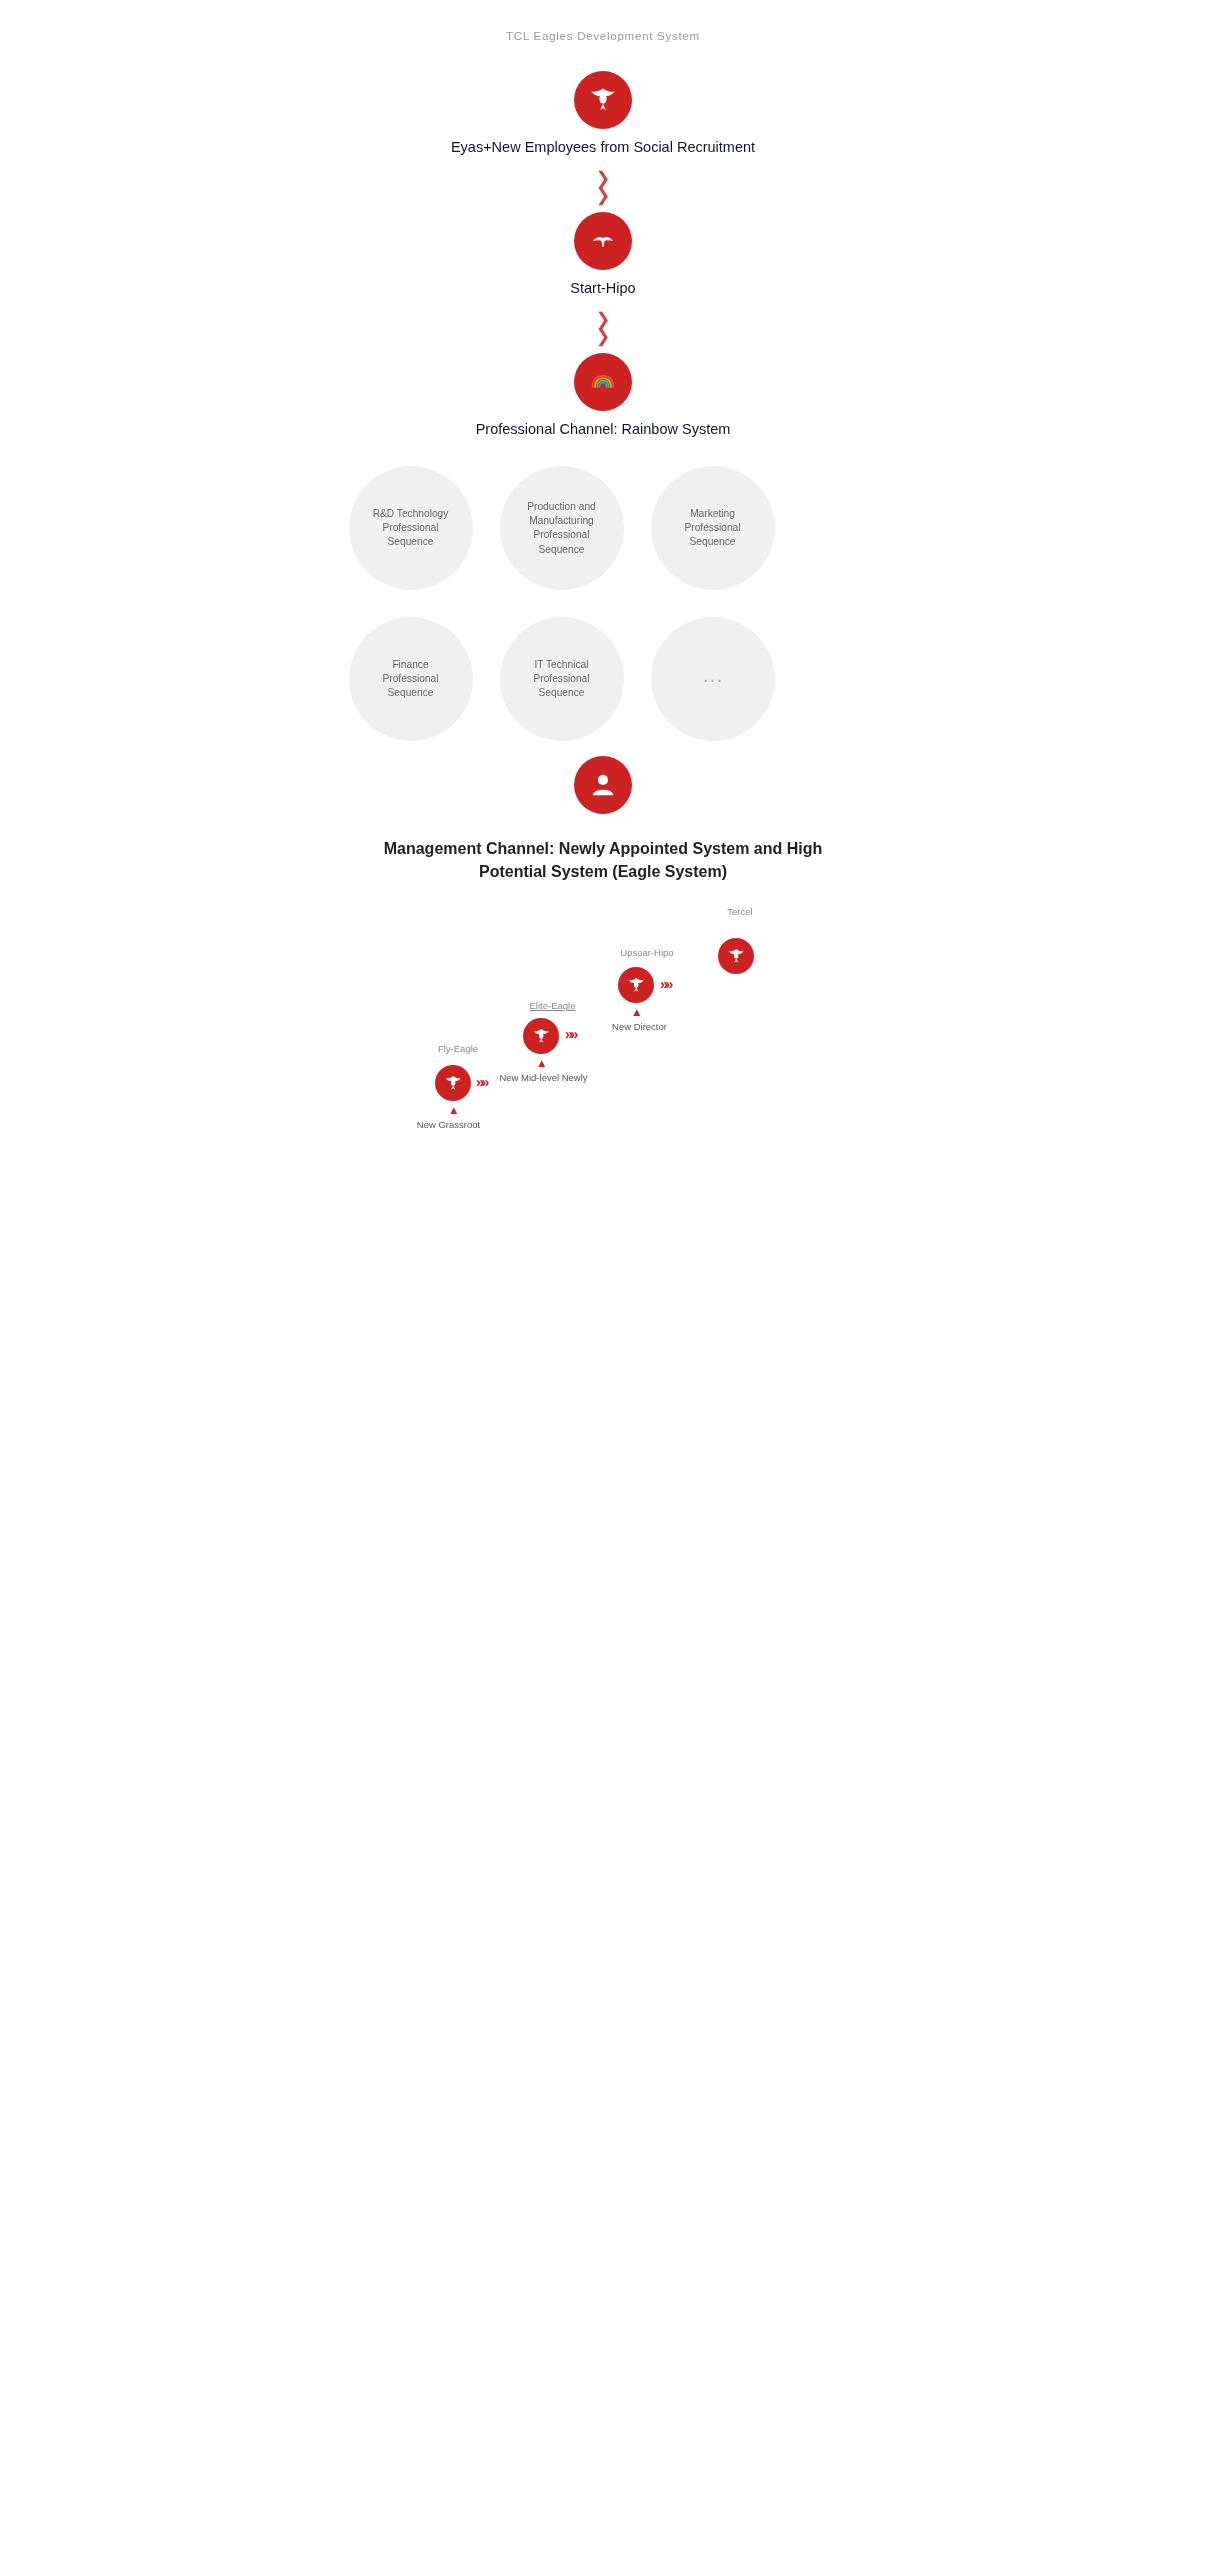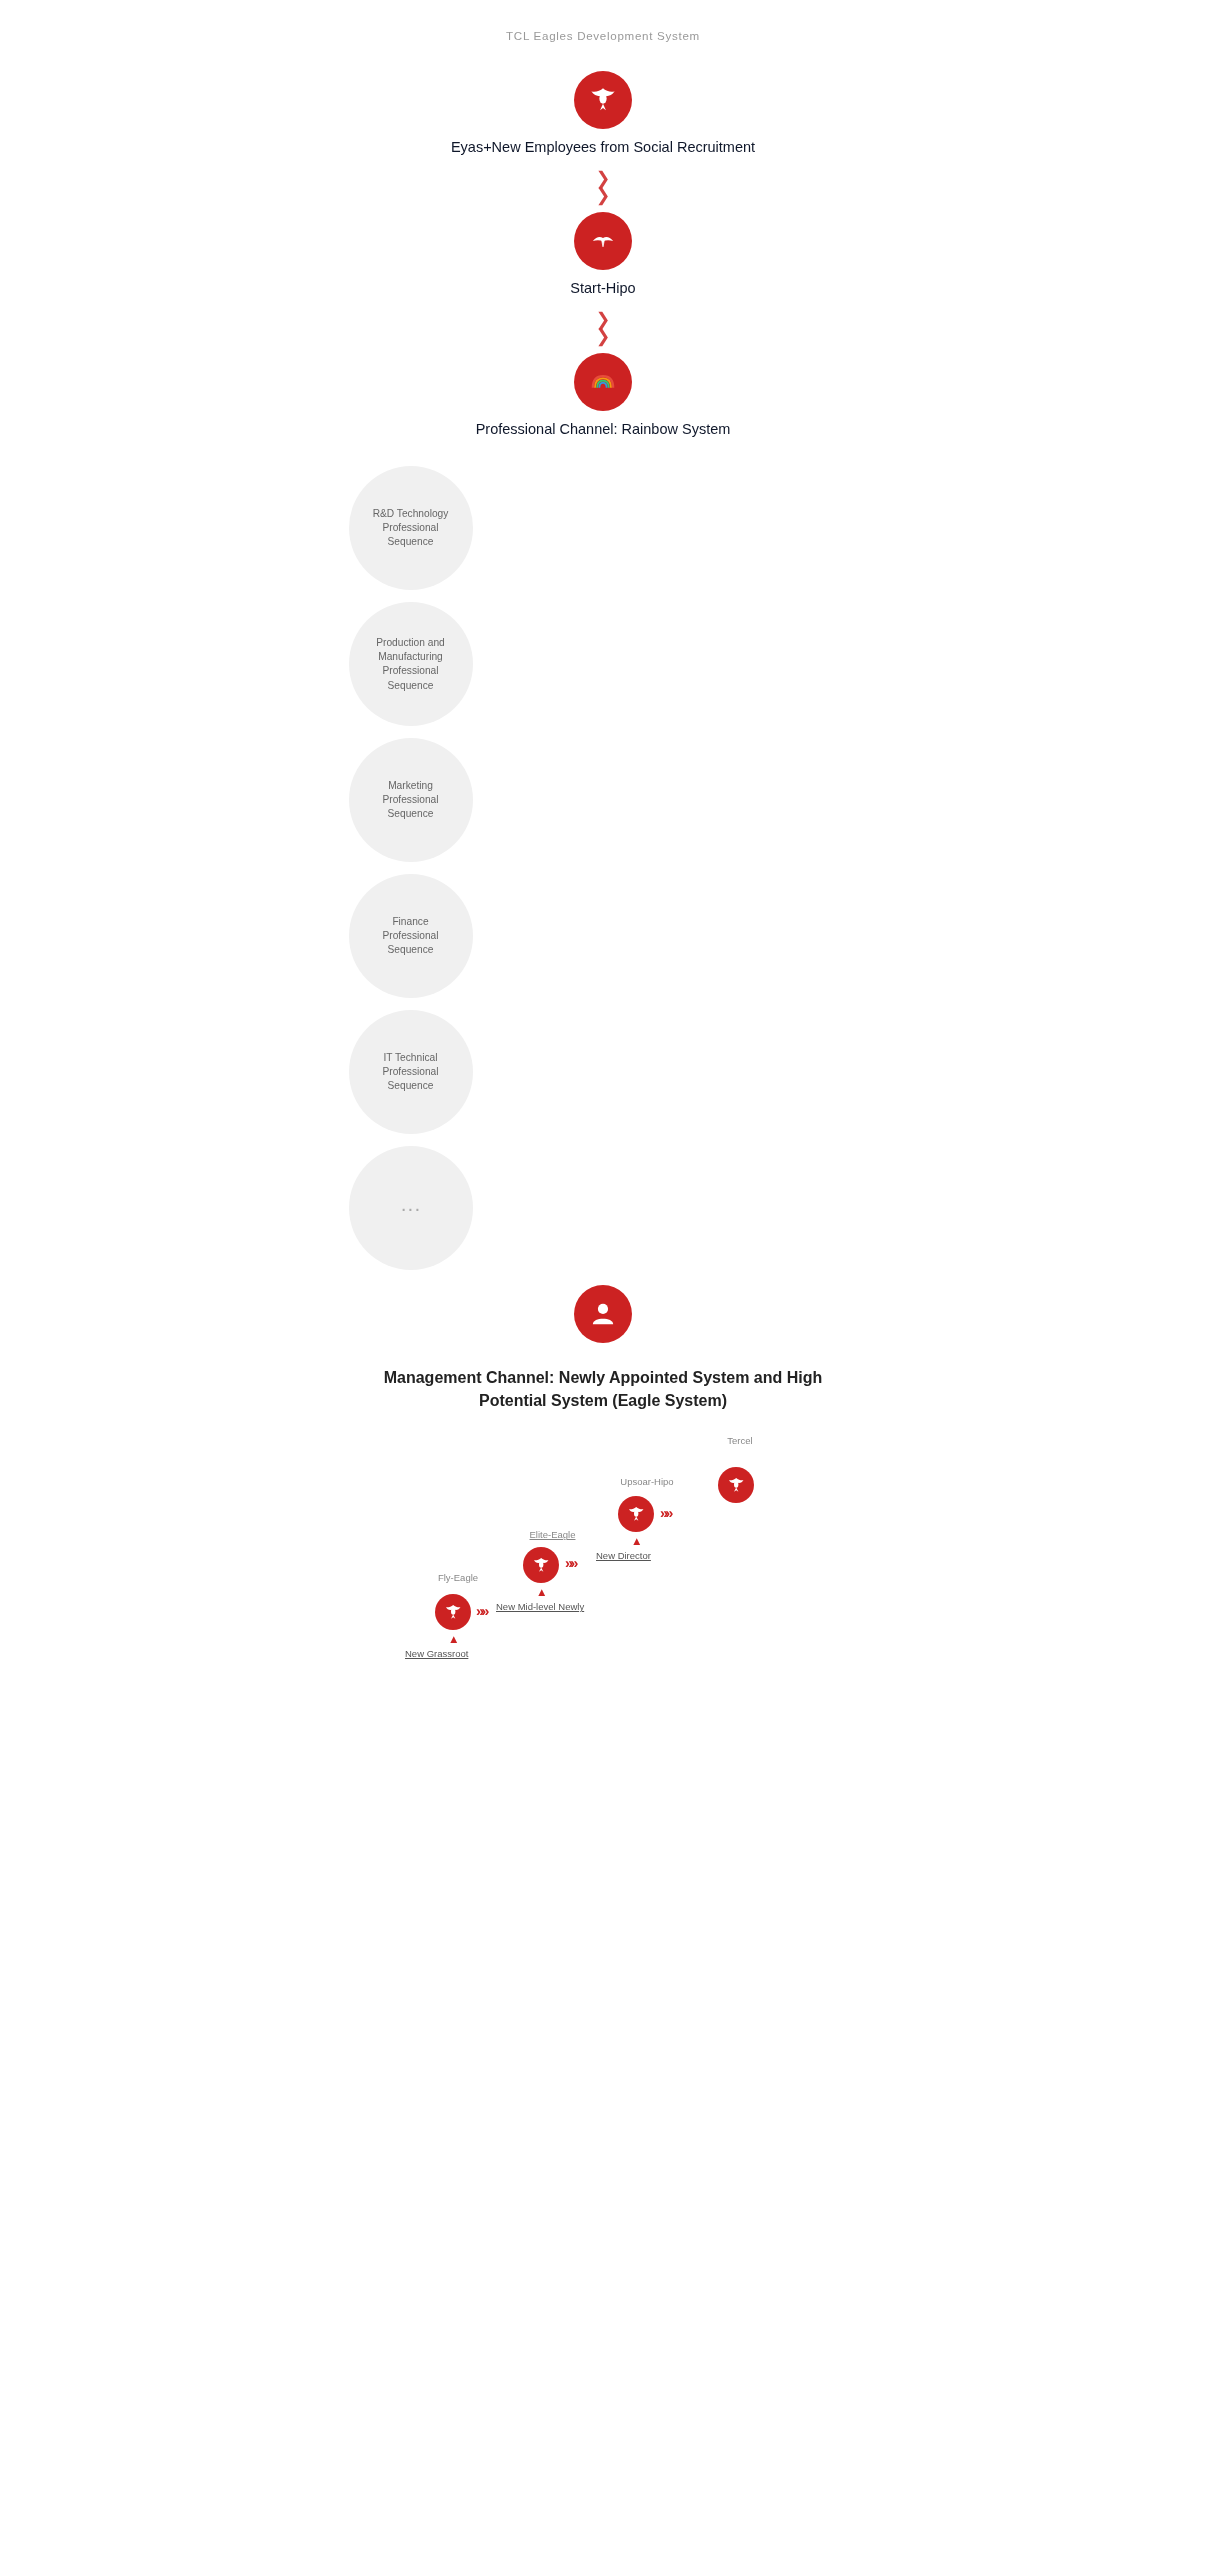--- a/index.html
+++ b/index.html
@@ -72,24 +72,23 @@
       color: #cc2222;
       font-size: 17.4px;
       line-height: 1;
       opacity: 0.85;
     }
 
     
     .prof-grid {
       display: flex;
       flex-wrap: wrap;
-      gap: 12px;
+      gap: 27px;
       margin: 22px 0 14.5px;
       width: 100%;
-      flex-direction: column;
     }
     .prof-circle {
       width: 124px;
       height: 124px;
       border-radius: 50%;
       background: #f0f0f0;
       display: flex;
       align-items: center;
       justify-content: center;
       text-align: center;
@@ -146,21 +145,21 @@
       color: #cc2222;
       font-size: 14.5px;
       font-weight: bold;
       letter-spacing: -2.9px;
     }
 
     .career-label {
       position: absolute;
       font-size: 9.5px;
       color: #555;
-      text-decoration: underline;
+      text-align: center;
     }
     .career-label-top {
       position: absolute;
       font-size: 9.5px;
       color: #888;
       text-align: center;
     }
   </style>
 </head>
 <body>

